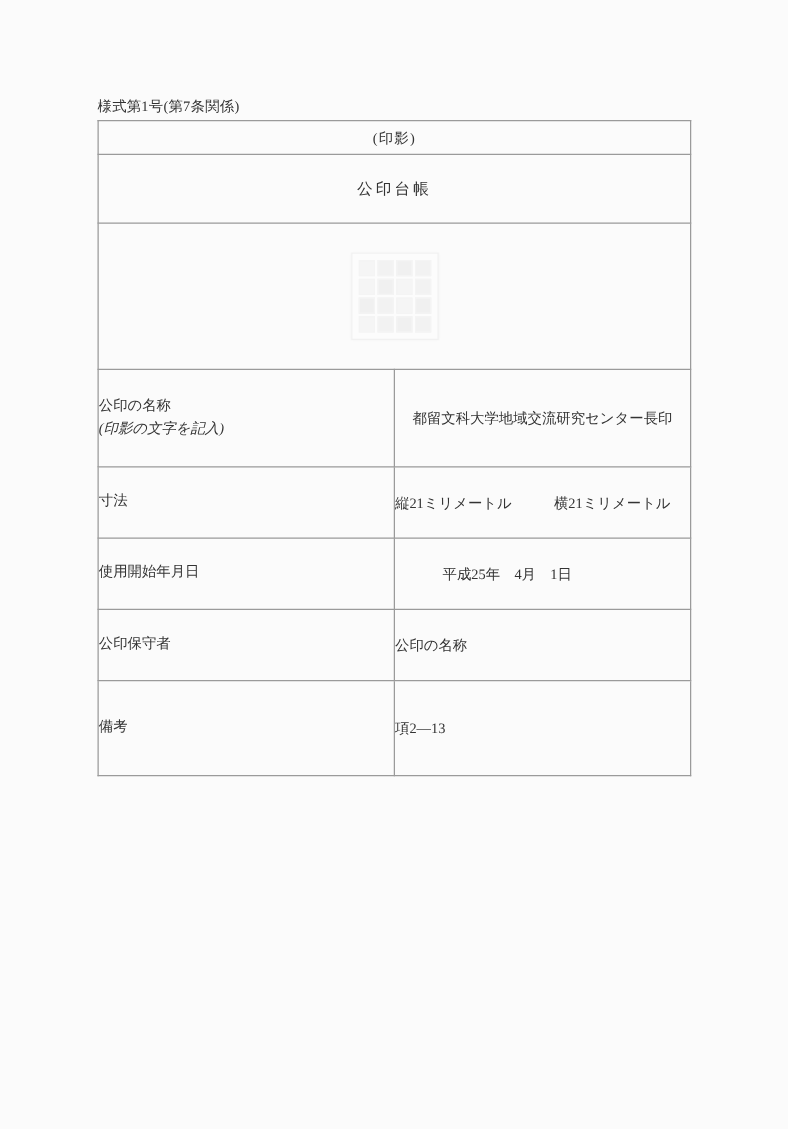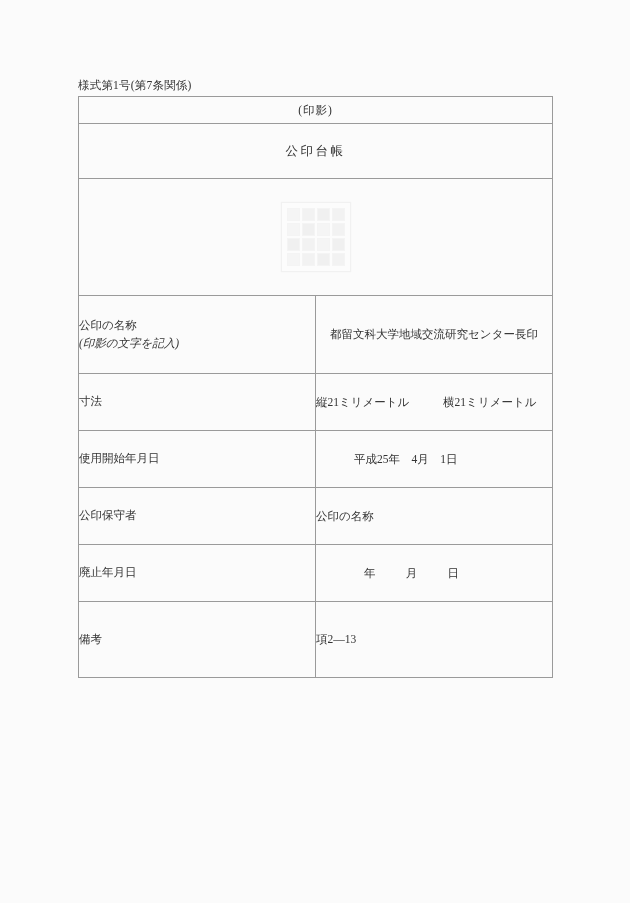--- a/index.html
+++ b/index.html
@@ -213,32 +213,20 @@
       <tr class="row-h-std">
         <td class="label-cell">
           <span>公印保守者</span>
         </td>
         <td class="value-cell">
           <span>公印の名称</span>
         </td>
       </tr>
 
 
-      <tr class="row-h-std">
-        <td class="label-cell">
-          <span>廃止年月日</span>
-        </td>
-        <td class="value-cell indent-2 blank-date">
-          <span class="unit">年</span>
-          <span class="date-gap"></span>
-          <span class="unit">月</span>
-          <span class="date-gap"></span>
-          <span class="unit">日</span>
-        </td>
-      </tr>
 
       <tr class="row-h-last">
         <td class="label-cell">
           <span>備考</span>
         </td>
         <td class="value-cell">
           <span>項2—13</span>
         </td>
       </tr>
 

